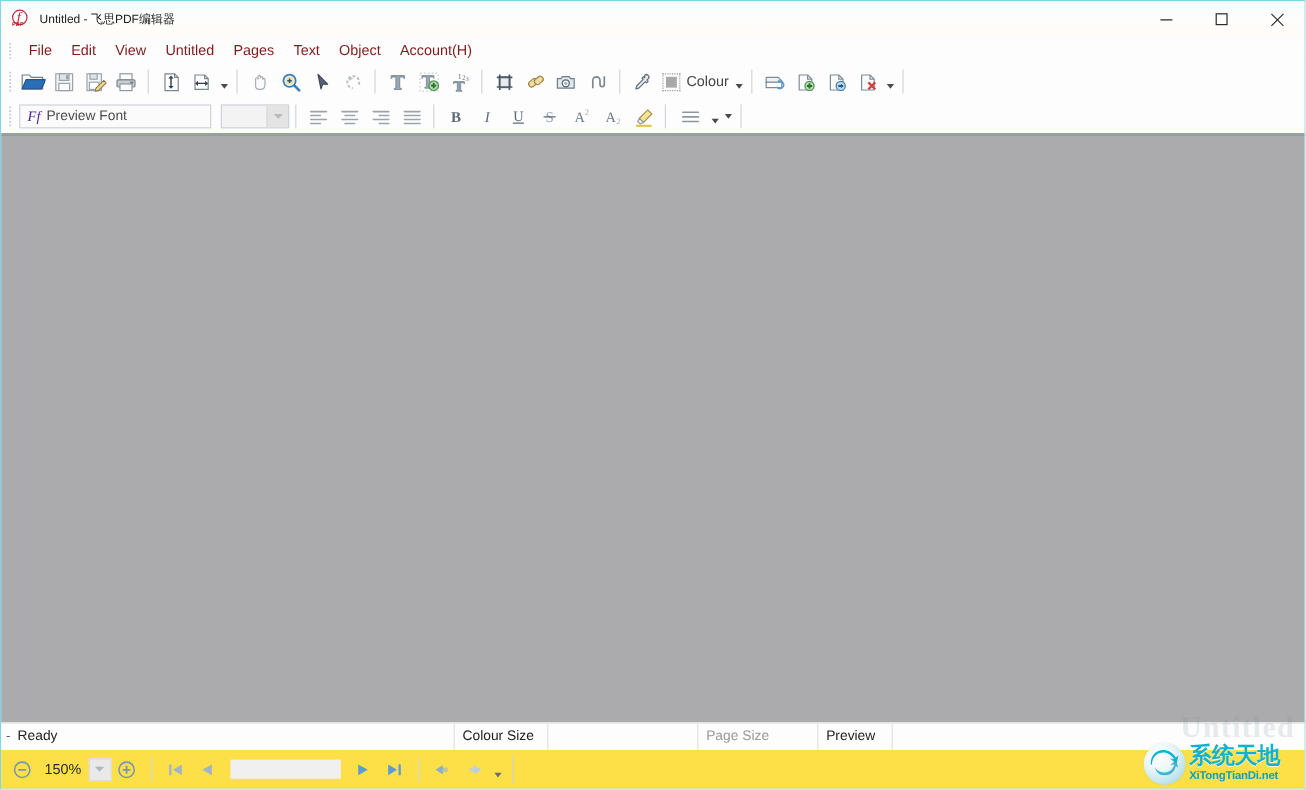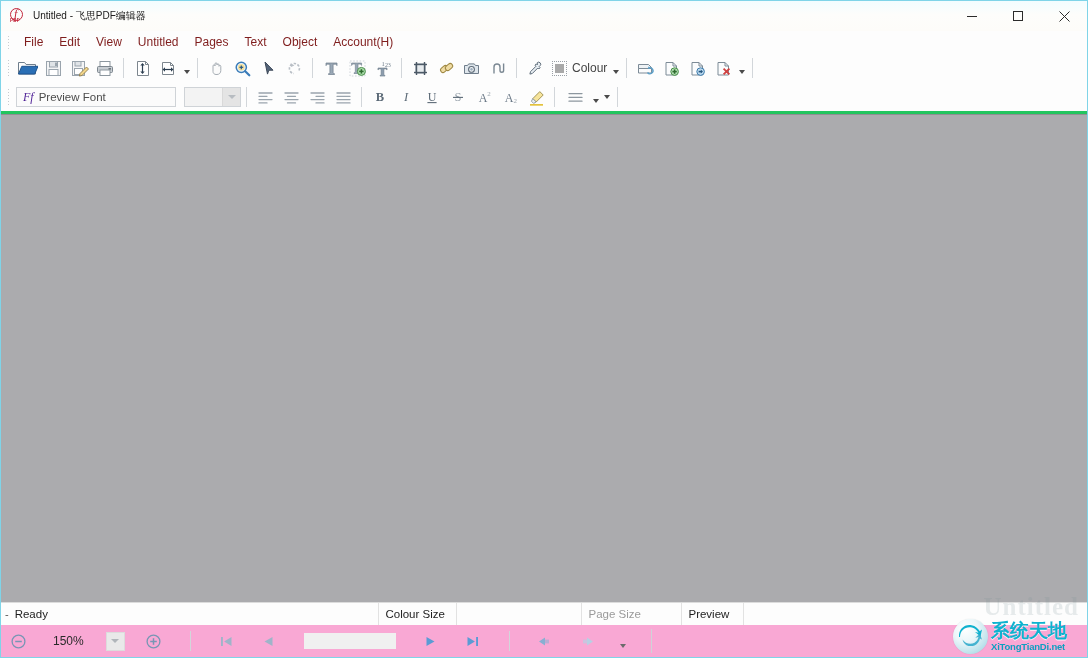--- a/index.html
+++ b/index.html
@@ -87,21 +87,21 @@
   .menu-item {
     font-size: 12px;
     color: #7f1d1d;
     padding: 2px 8px;
     white-space: nowrap;
   }
 
   
   .toolbar-wrap {
     background: #fdfdfd;
-    border-bottom: 3px solid #22c55e;
+    border-bottom: 1px solid #22c55e;
     flex: 0 0 auto;
   }
   .toolbar {
     display: flex;
     align-items: center;
     height: 30px;
     padding-left: 4px;
   }
   .toolbar.row2 { height: 28px; }
   .tgrip {
@@ -236,24 +236,23 @@
   .status-cell.pagesize{ width: 100px; box-sizing: border-box; color: #9a9a9a; }
   .status-cell.preview { width: 62px; box-sizing: border-box; }
   .status-cell.tail    { flex: 1 1 auto; border-right: none; }
 
   
   .navbar {
     flex: 0 0 32px;
     height: 32px;
     display: flex;
     align-items: center;
-    background: #f9a8d4;
+    background: #fde047;
     padding-left: 4px;
     position: relative;
-    gap: 16px;
   }
   .nsep {
     width: 1px; height: 20px;
     background: #d2d6da; margin: 0 7px;
     flex: 0 0 1px;
   }
   .nbtn {
     width: 26px; height: 26px;
     display: flex; align-items: center; justify-content: center;
     flex: 0 0 26px;

